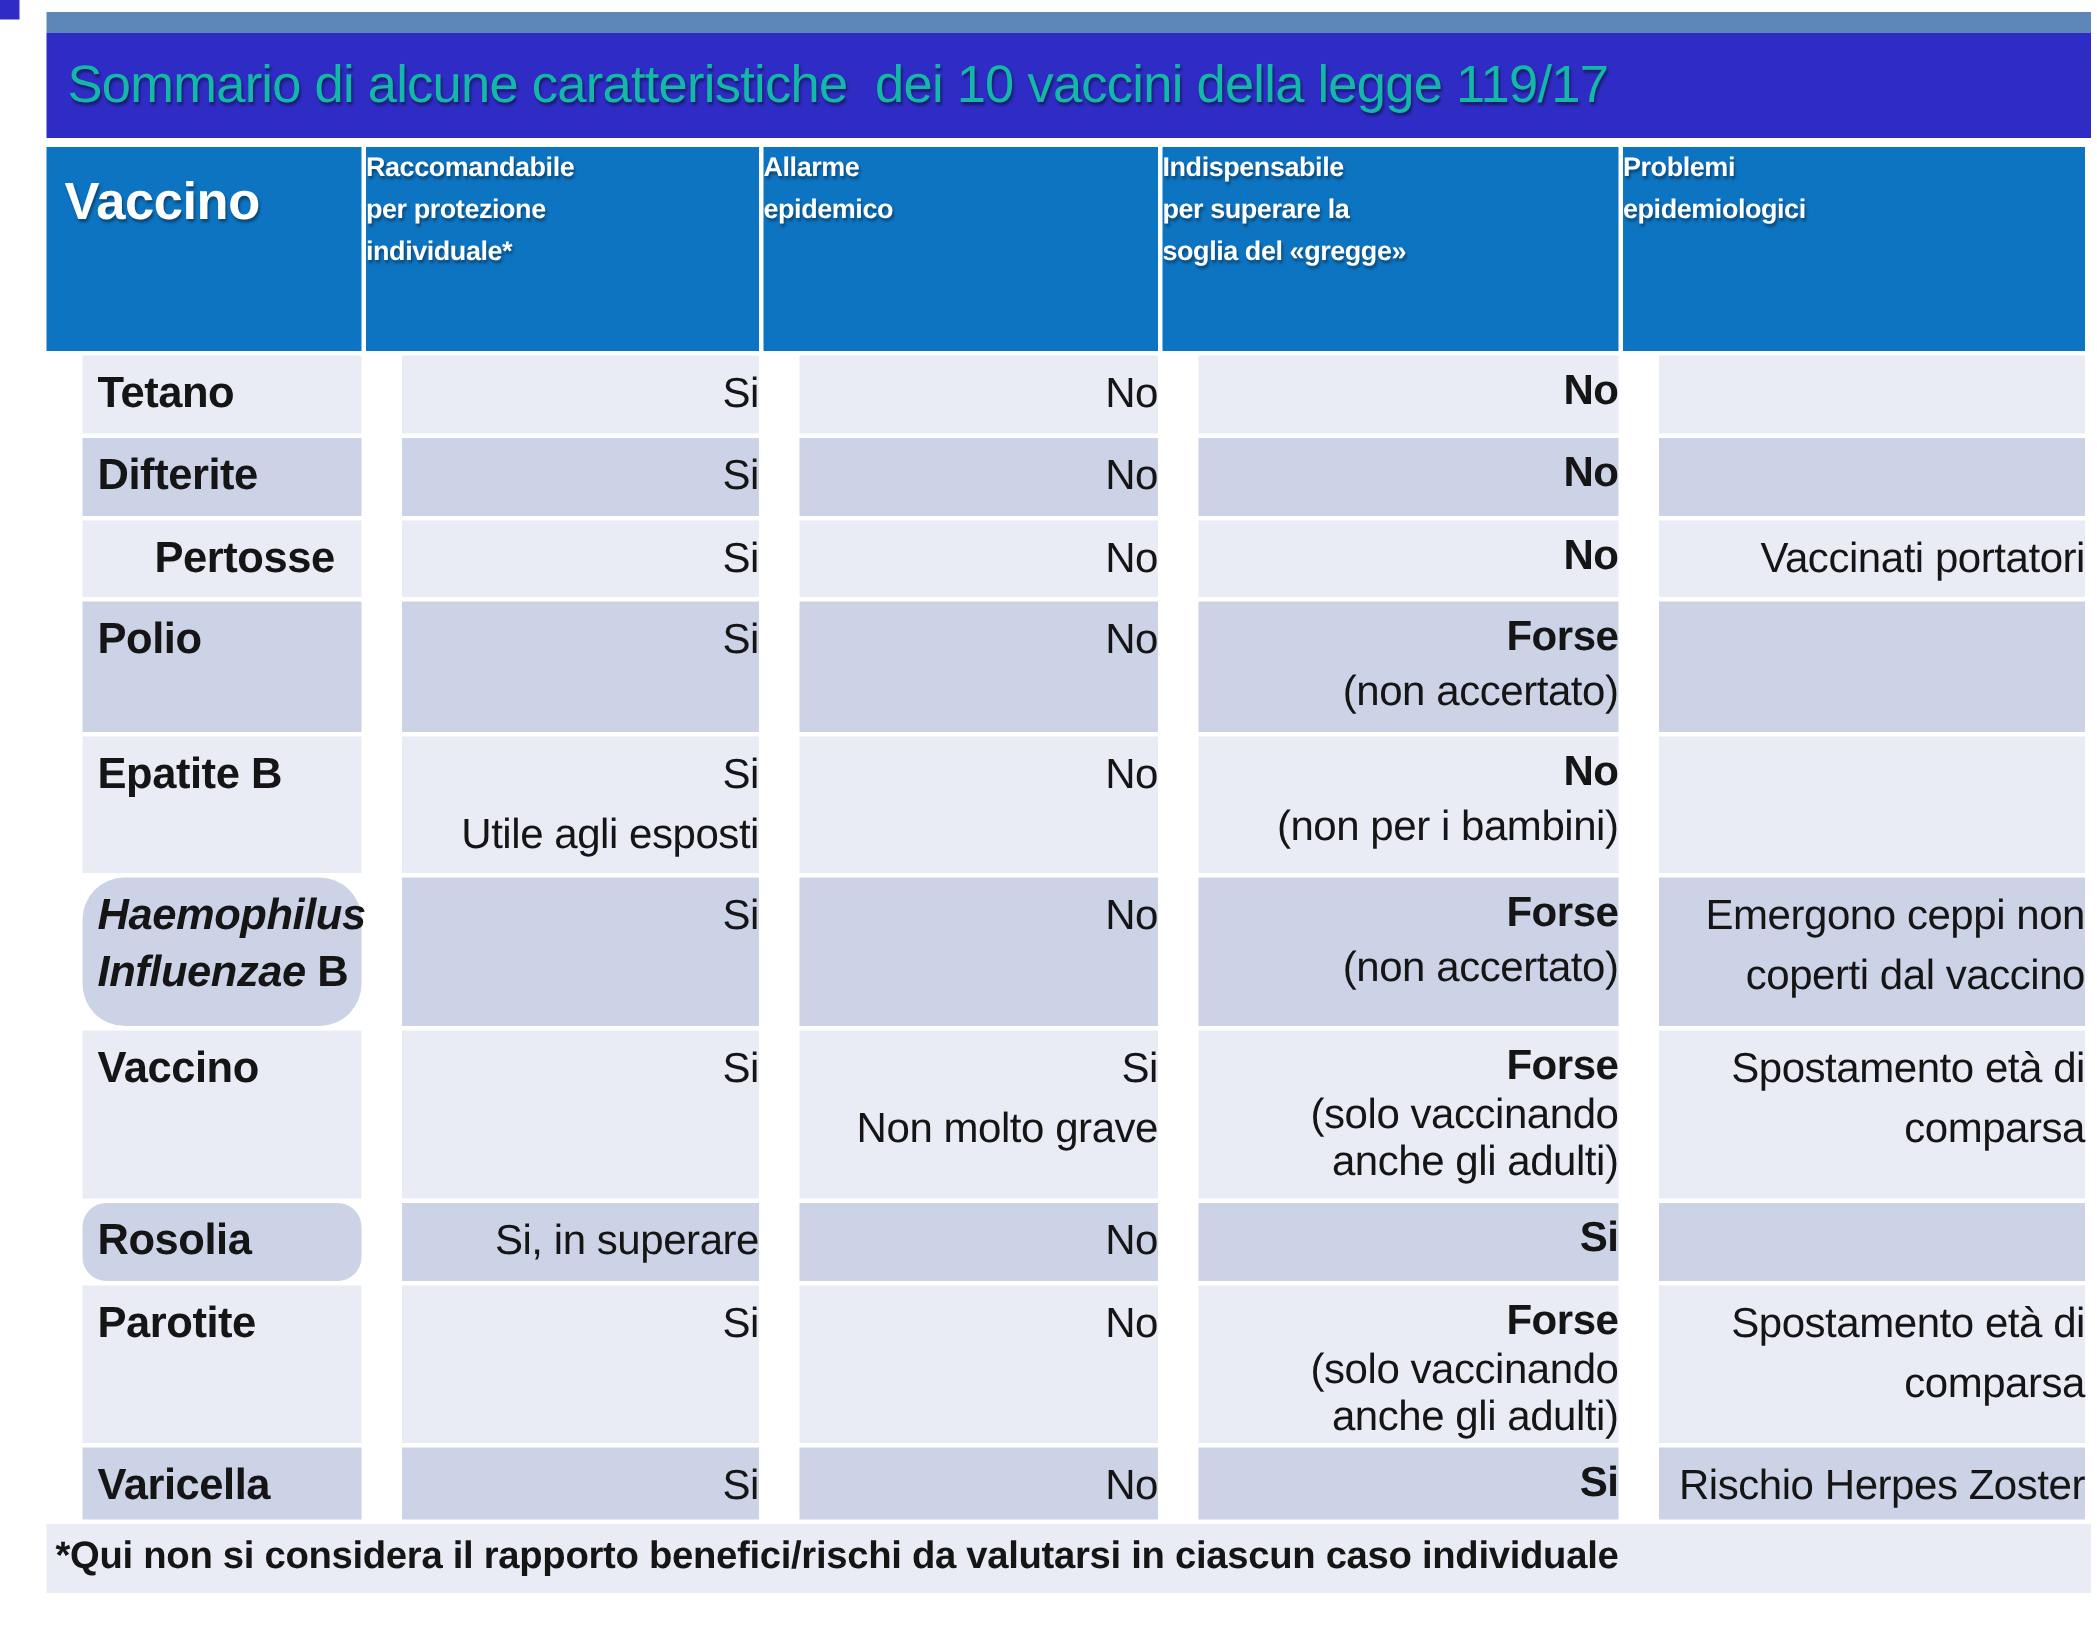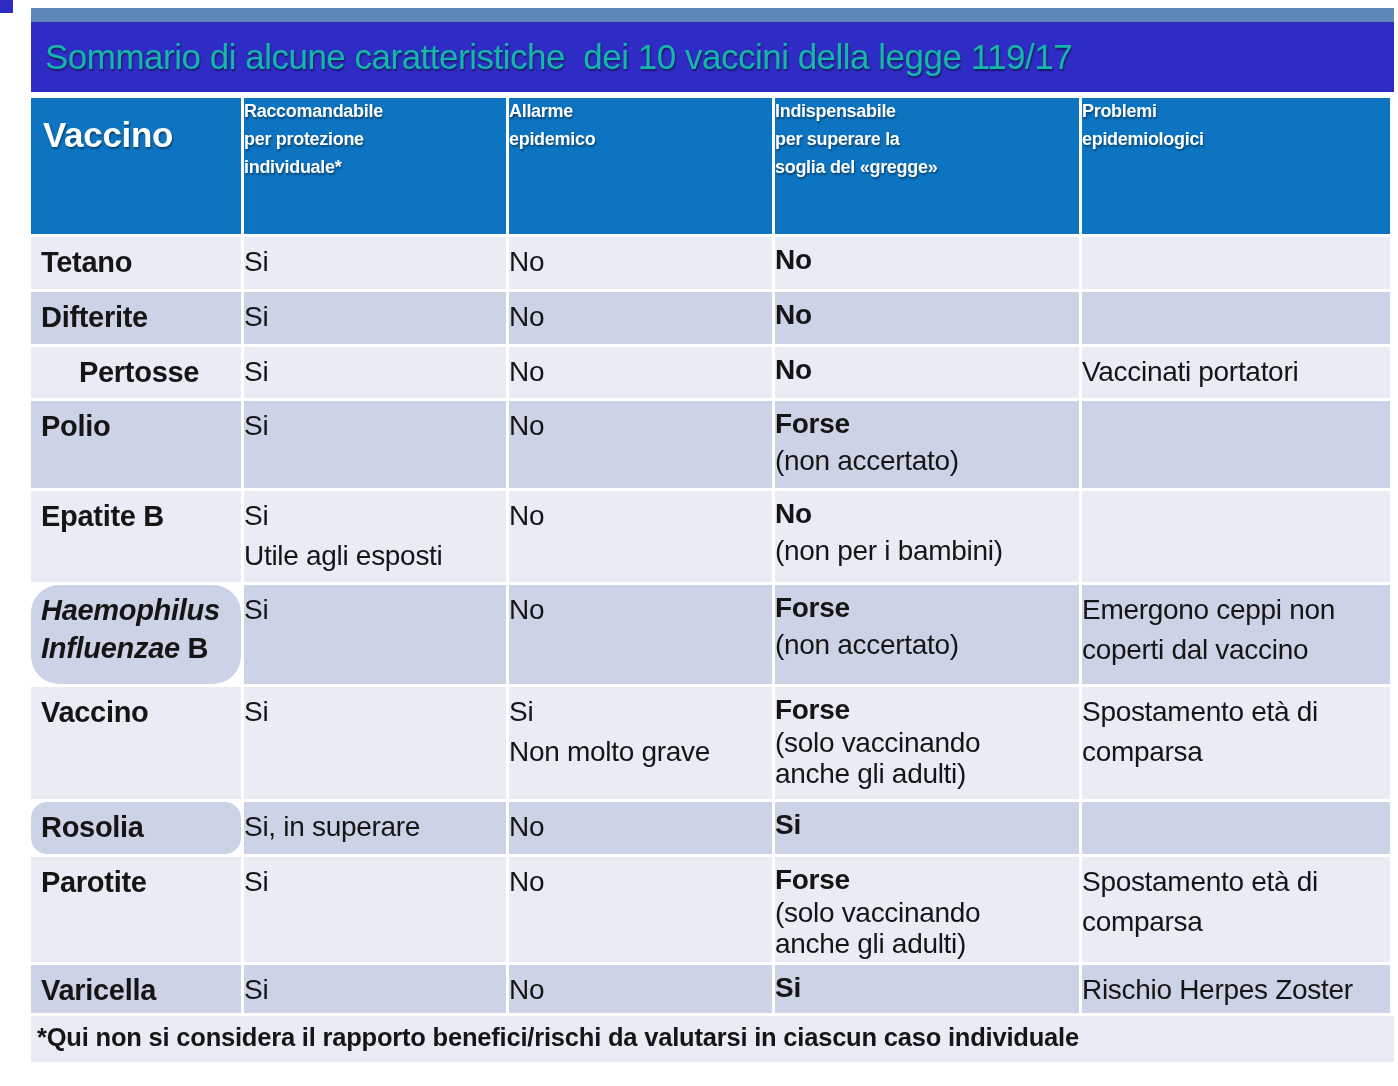--- a/index.html
+++ b/index.html
@@ -19,26 +19,26 @@
     grid-template-columns:210px 262px 263px 304px 308px;
     gap:3px;background:#ffffff;
   }
   .hcell{
     background:var(--header-bg,#0d74c2);color:#fff;font-weight:bold;font-size:18px;
     line-height:1.55;text-align:left;white-space:pre-line;min-height:136px;
     box-sizing:border-box;letter-spacing:-0.3px;
     text-shadow:1px 2px 2px rgba(0,0,0,.4);
   }
   .hcell.first{text-align:left;padding-left:12px;font-size:35px;line-height:1.2;padding-top:16px;}
-  .cell{box-sizing:border-box;padding-top:3px;}
+  .cell{box-sizing:border-box;padding-top:3px;margin-left:24px;}
   .cell.light{background:var(--row-light,#e9ecf5);}
   .cell.dark{background:var(--row-dark,#ccd3e7);}
   .cell.name{font-weight:bold;font-size:29px;padding-left:10px;line-height:1.32;letter-spacing:-0.3px;padding-top:6px;}
   .cell.name .it{font-style:italic;}
-  .cell.val{font-size:28px;text-align:left;white-space:pre-line;line-height:1.42;letter-spacing:-0.3px;padding-top:5px;}
+  .cell.val{font-size:28px;text-align:right;white-space:pre-line;line-height:1.42;letter-spacing:-0.3px;padding-top:5px;}
   .cell.val .b{font-weight:bold;line-height:1.3;}
   .cell.val .note{line-height:1.35;}
   .cell.val .note.tight{line-height:1.1;}
   .footnote{
     margin:3px 4px 0 31px;background:var(--footer-bg,#e9ecf5);
     font-weight:bold;font-size:25.5px;letter-spacing:-0.2px;
     padding:7px 10px 10px 6px;
   }
 </style>
 </head>

